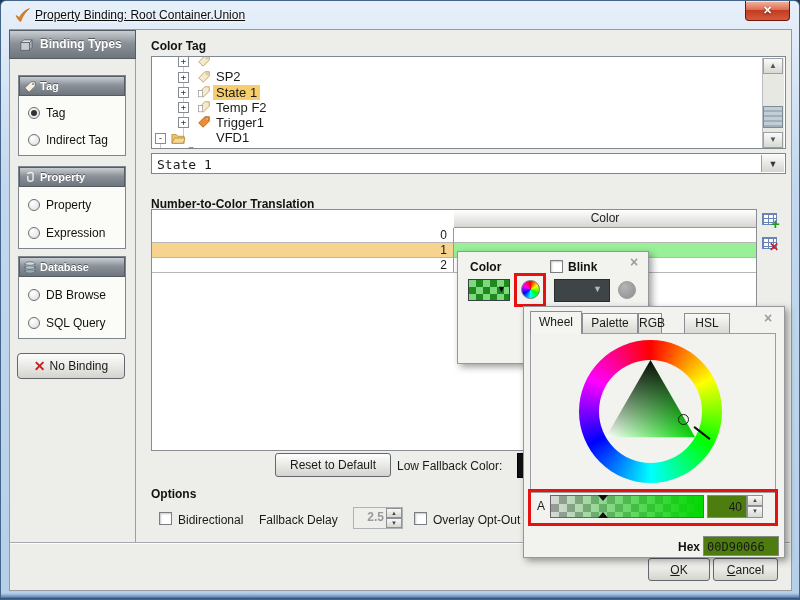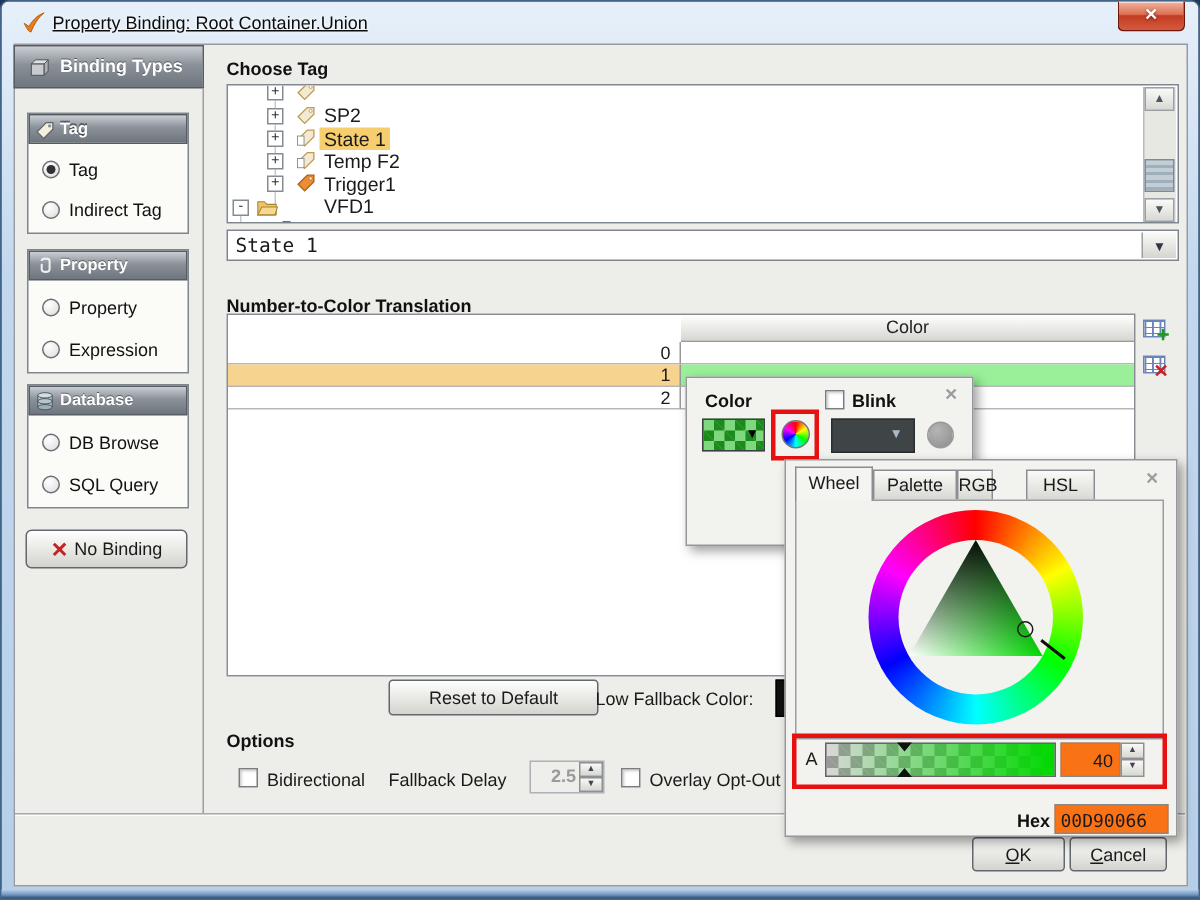--- a/index.html
+++ b/index.html
@@ -101,21 +101,21 @@
   .alpha-slider{position:absolute;box-sizing:border-box;border:1px solid #666;
       background-color:#d8d8d8;
       background-image:linear-gradient(90deg,rgba(0,217,0,0),#00D900),
         linear-gradient(45deg,#9a9a9a 25%,transparent 25%,transparent 75%,#9a9a9a 75%),
         linear-gradient(45deg,#9a9a9a 25%,transparent 25%,transparent 75%,#9a9a9a 75%);
       background-size:100% 100%,16px 16px,16px 16px;background-position:0 0,0 0,8px 8px;}
   .mk{position:absolute;width:0;height:0;border-left:5px solid transparent;border-right:5px solid transparent;}
   .mk.down{border-top:6px solid #111;}
   .mk.up{border-bottom:6px solid #111;}
   .mono{font-family:"DejaVu Sans Mono",monospace;}
-  .field{background:#f97316;border:1px solid #888;box-sizing:border-box;}
+  .field{background:#4d7c0f;border:1px solid #888;box-sizing:border-box;}
 </style>
 </head>
 <body>
 
 <div class="window">
 
   <div class="titlebar">
     <svg class="abs" style="left:13px;top:6px" width="17" height="17" viewBox="0 0 16 16">
       <path d="M2 8 C4 12 5 13.5 6.3 13.5 C8 9 11 4 14.5 1.5 C10 3 7 6.5 5 10 Z" fill="#e87d1e" stroke="#b85a08" stroke-width="0.6"></path>
     </svg>
@@ -178,21 +178,21 @@
         <path d="M2.5 3.5 v9 M13.5 3.5 v9" stroke="#44525c" stroke-width="0.7"></path>
       </svg>
       <span>Database</span>
     </div>
     <div class="radio" style="left:9px;top:32px"></div>
     <span class="opt-label" style="left:27px;top:31px">DB Browse</span>
     <div class="radio" style="left:9px;top:60px"></div>
     <span class="opt-label" style="left:27px;top:59px">SQL Query</span>
   </div>
 
-  <span class="abs bold-label" style="left:150px;top:38px">Choose Tag</span>
+  <span class="abs bold-label" style="left:150px;top:38px">Color Tag</span>
 
   <div class="abs tree">
     <div class="tline" style="left:31px;top:4px;width:1px;height:78px"></div>
     <div class="tline" style="left:8px;top:80px;width:1px;height:12px"></div>
 
     <div class="trow" style="top:-3px">
       <div class="expander" style="left:26px">+</div>
       <svg class="ticon" style="left:44px" viewBox="0 0 16 16">
         <path d="M2 9 L9 2 H14 V7 L7 14 Z" fill="#f3ead4" stroke="#c09a50" stroke-width="1"></path>
           <circle cx="11.5" cy="4.5" r="1.2" fill="#fff" stroke="#b09050" stroke-width="0.6"></circle>
@@ -272,21 +272,21 @@
 
   <div class="abs rowbtn" style="left:759px;top:209px">
     <div class="grid-ic"></div>
     <span class="ov-glyph" style="left:11px;top:5px;color:#1a9b1a;font-size:15px">+</span>
   </div>
   <div class="abs rowbtn" style="left:759px;top:233px">
     <div class="grid-ic"></div>
     <span class="ov-glyph" style="left:9px;top:6px;color:#cc2020;font-size:12px">✕</span>
   </div>
 
-  <div class="abs btn footer-btn" style="left:258px;top:452px;width:140px;height:24px;border-radius:3px">
+  <div class="abs btn footer-btn" style="left:274px;top:452px;width:116px;height:24px;border-radius:3px">
     <span>Reset to Default</span>
   </div>
   <span class="abs" style="left:396px;top:458px">Low Fallback Color:</span>
   <div class="abs" style="left:516px;top:452px;width:12px;height:23px;background:#101010;border:1px solid #000"></div>
 
   <span class="abs bold-label" style="left:150px;top:486px">Options</span>
   <div class="checkbox" style="left:158px;top:511px"></div>
   <span class="abs" style="left:177px;top:512px">Bidirectional</span>
   <span class="abs" style="left:258px;top:512px">Fallback Delay</span>
   <div class="spinner" style="left:352px;top:506px;width:50px;height:22px">

